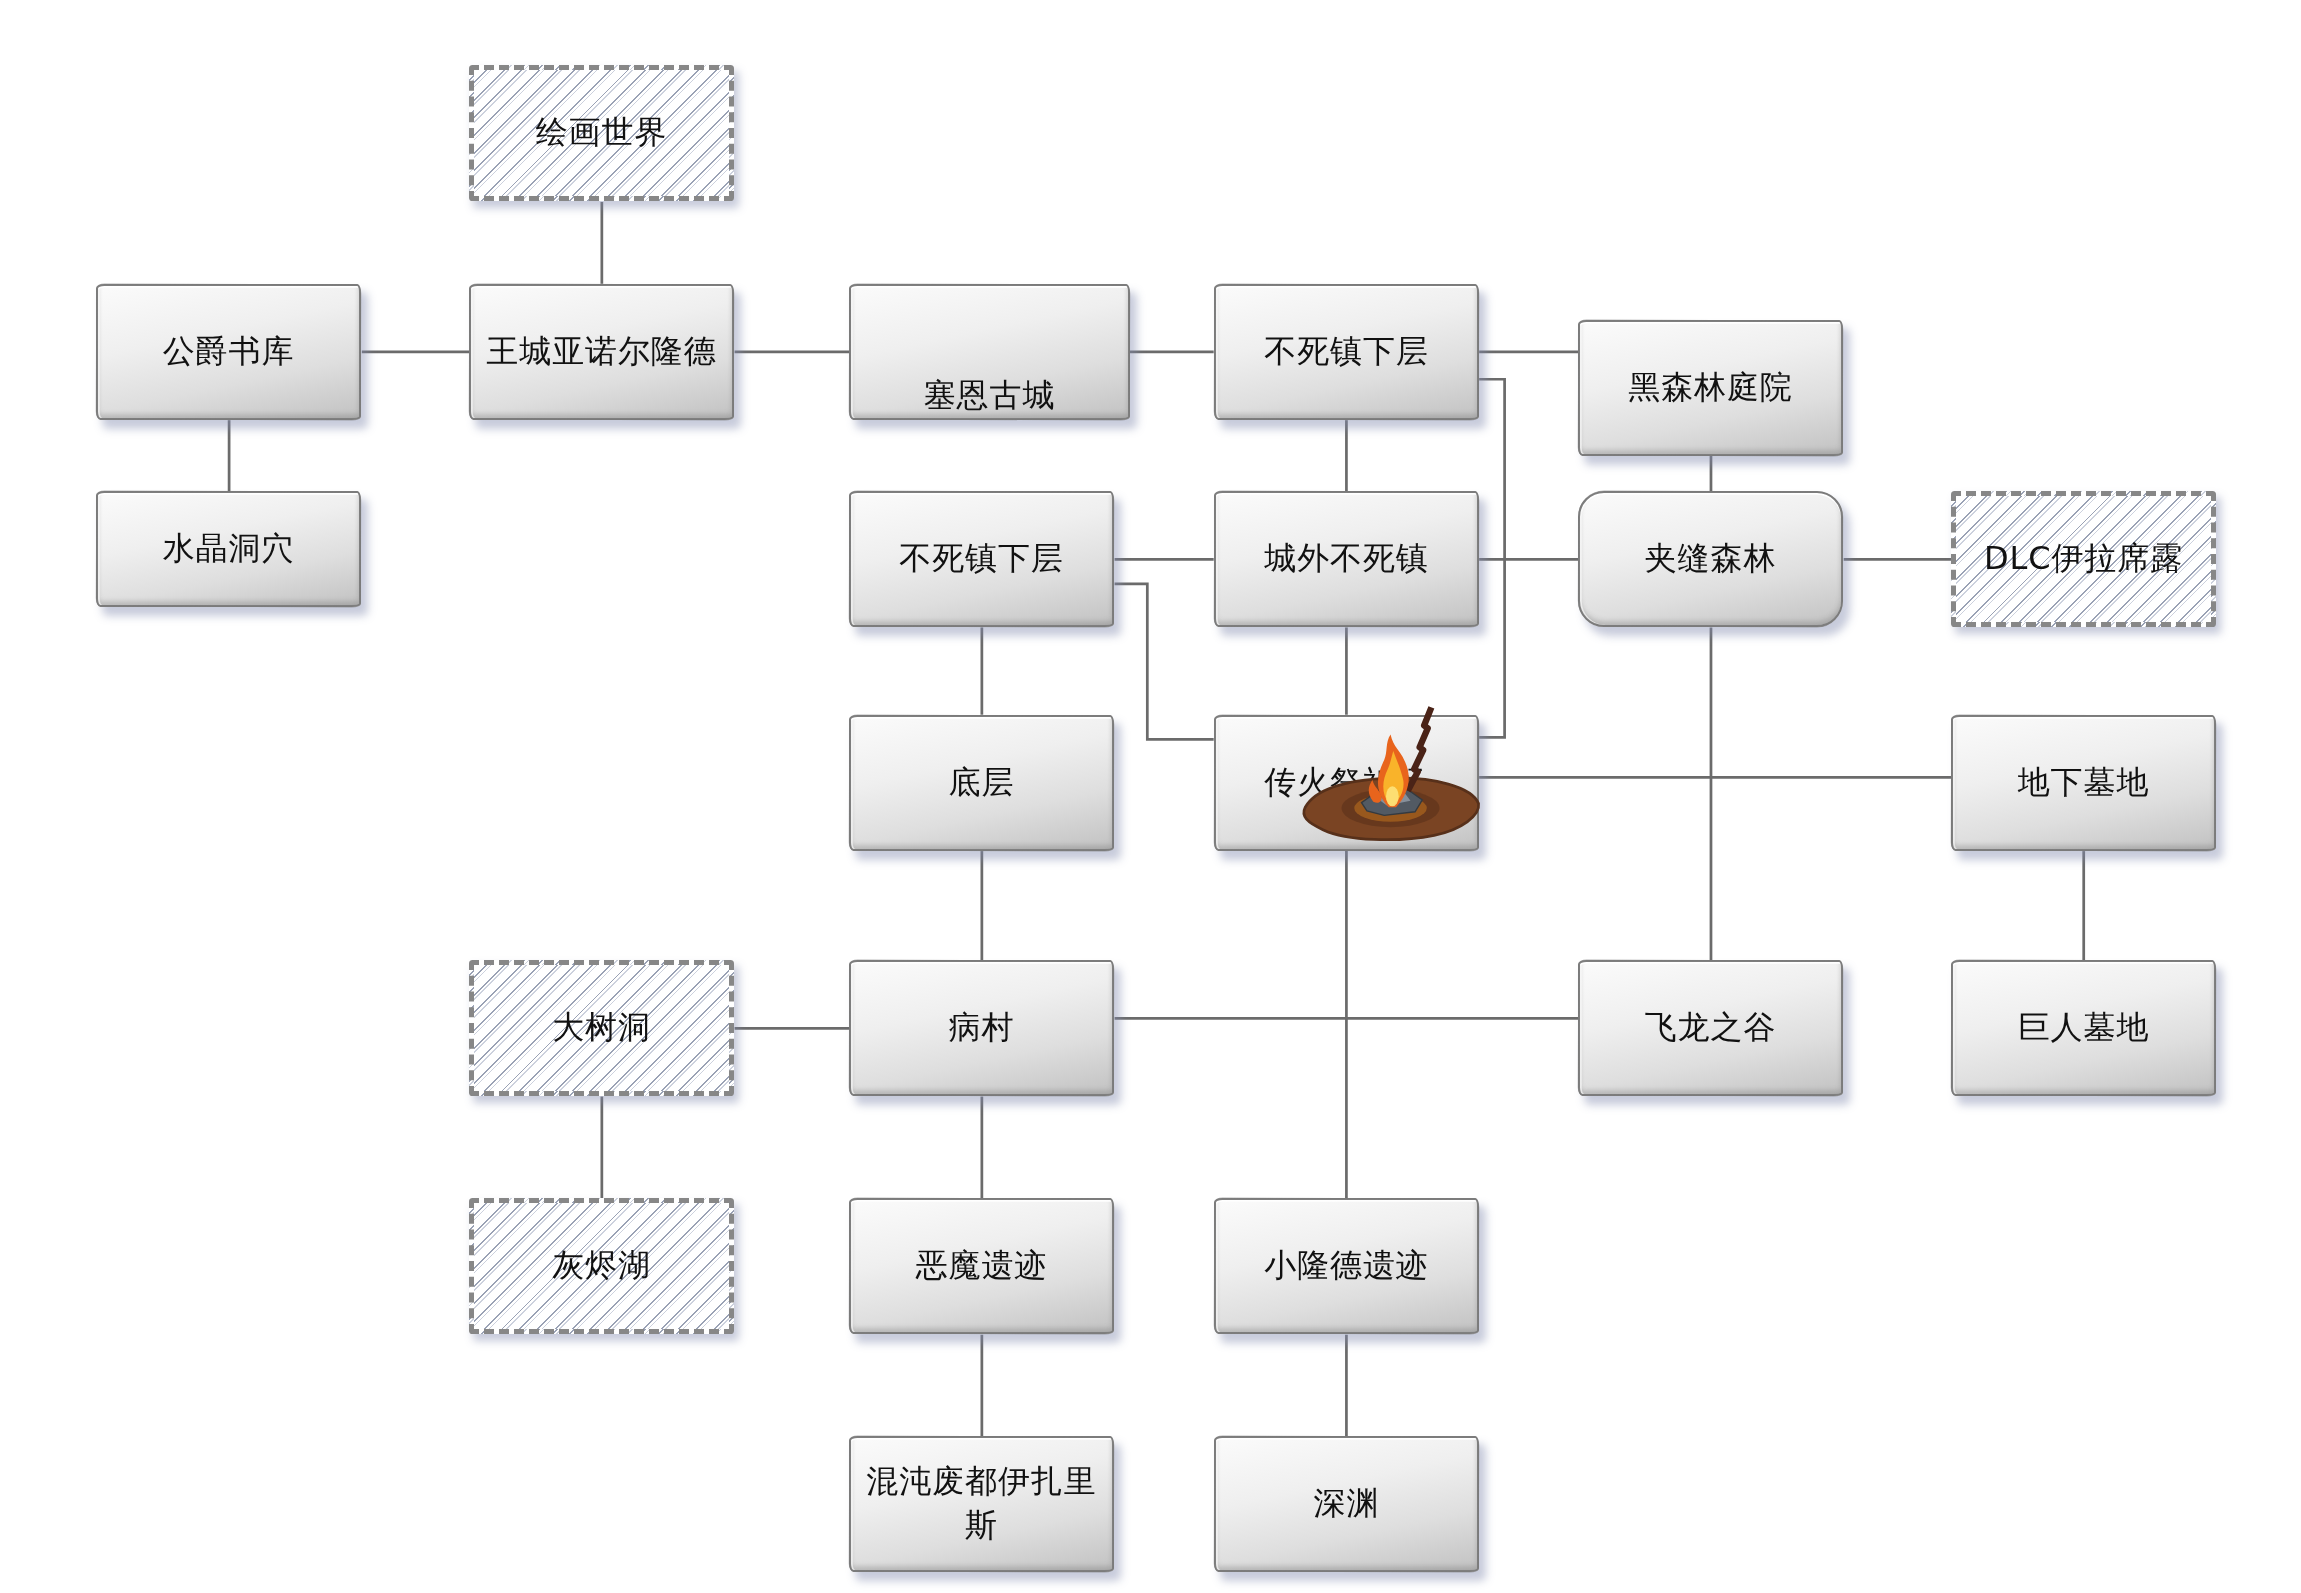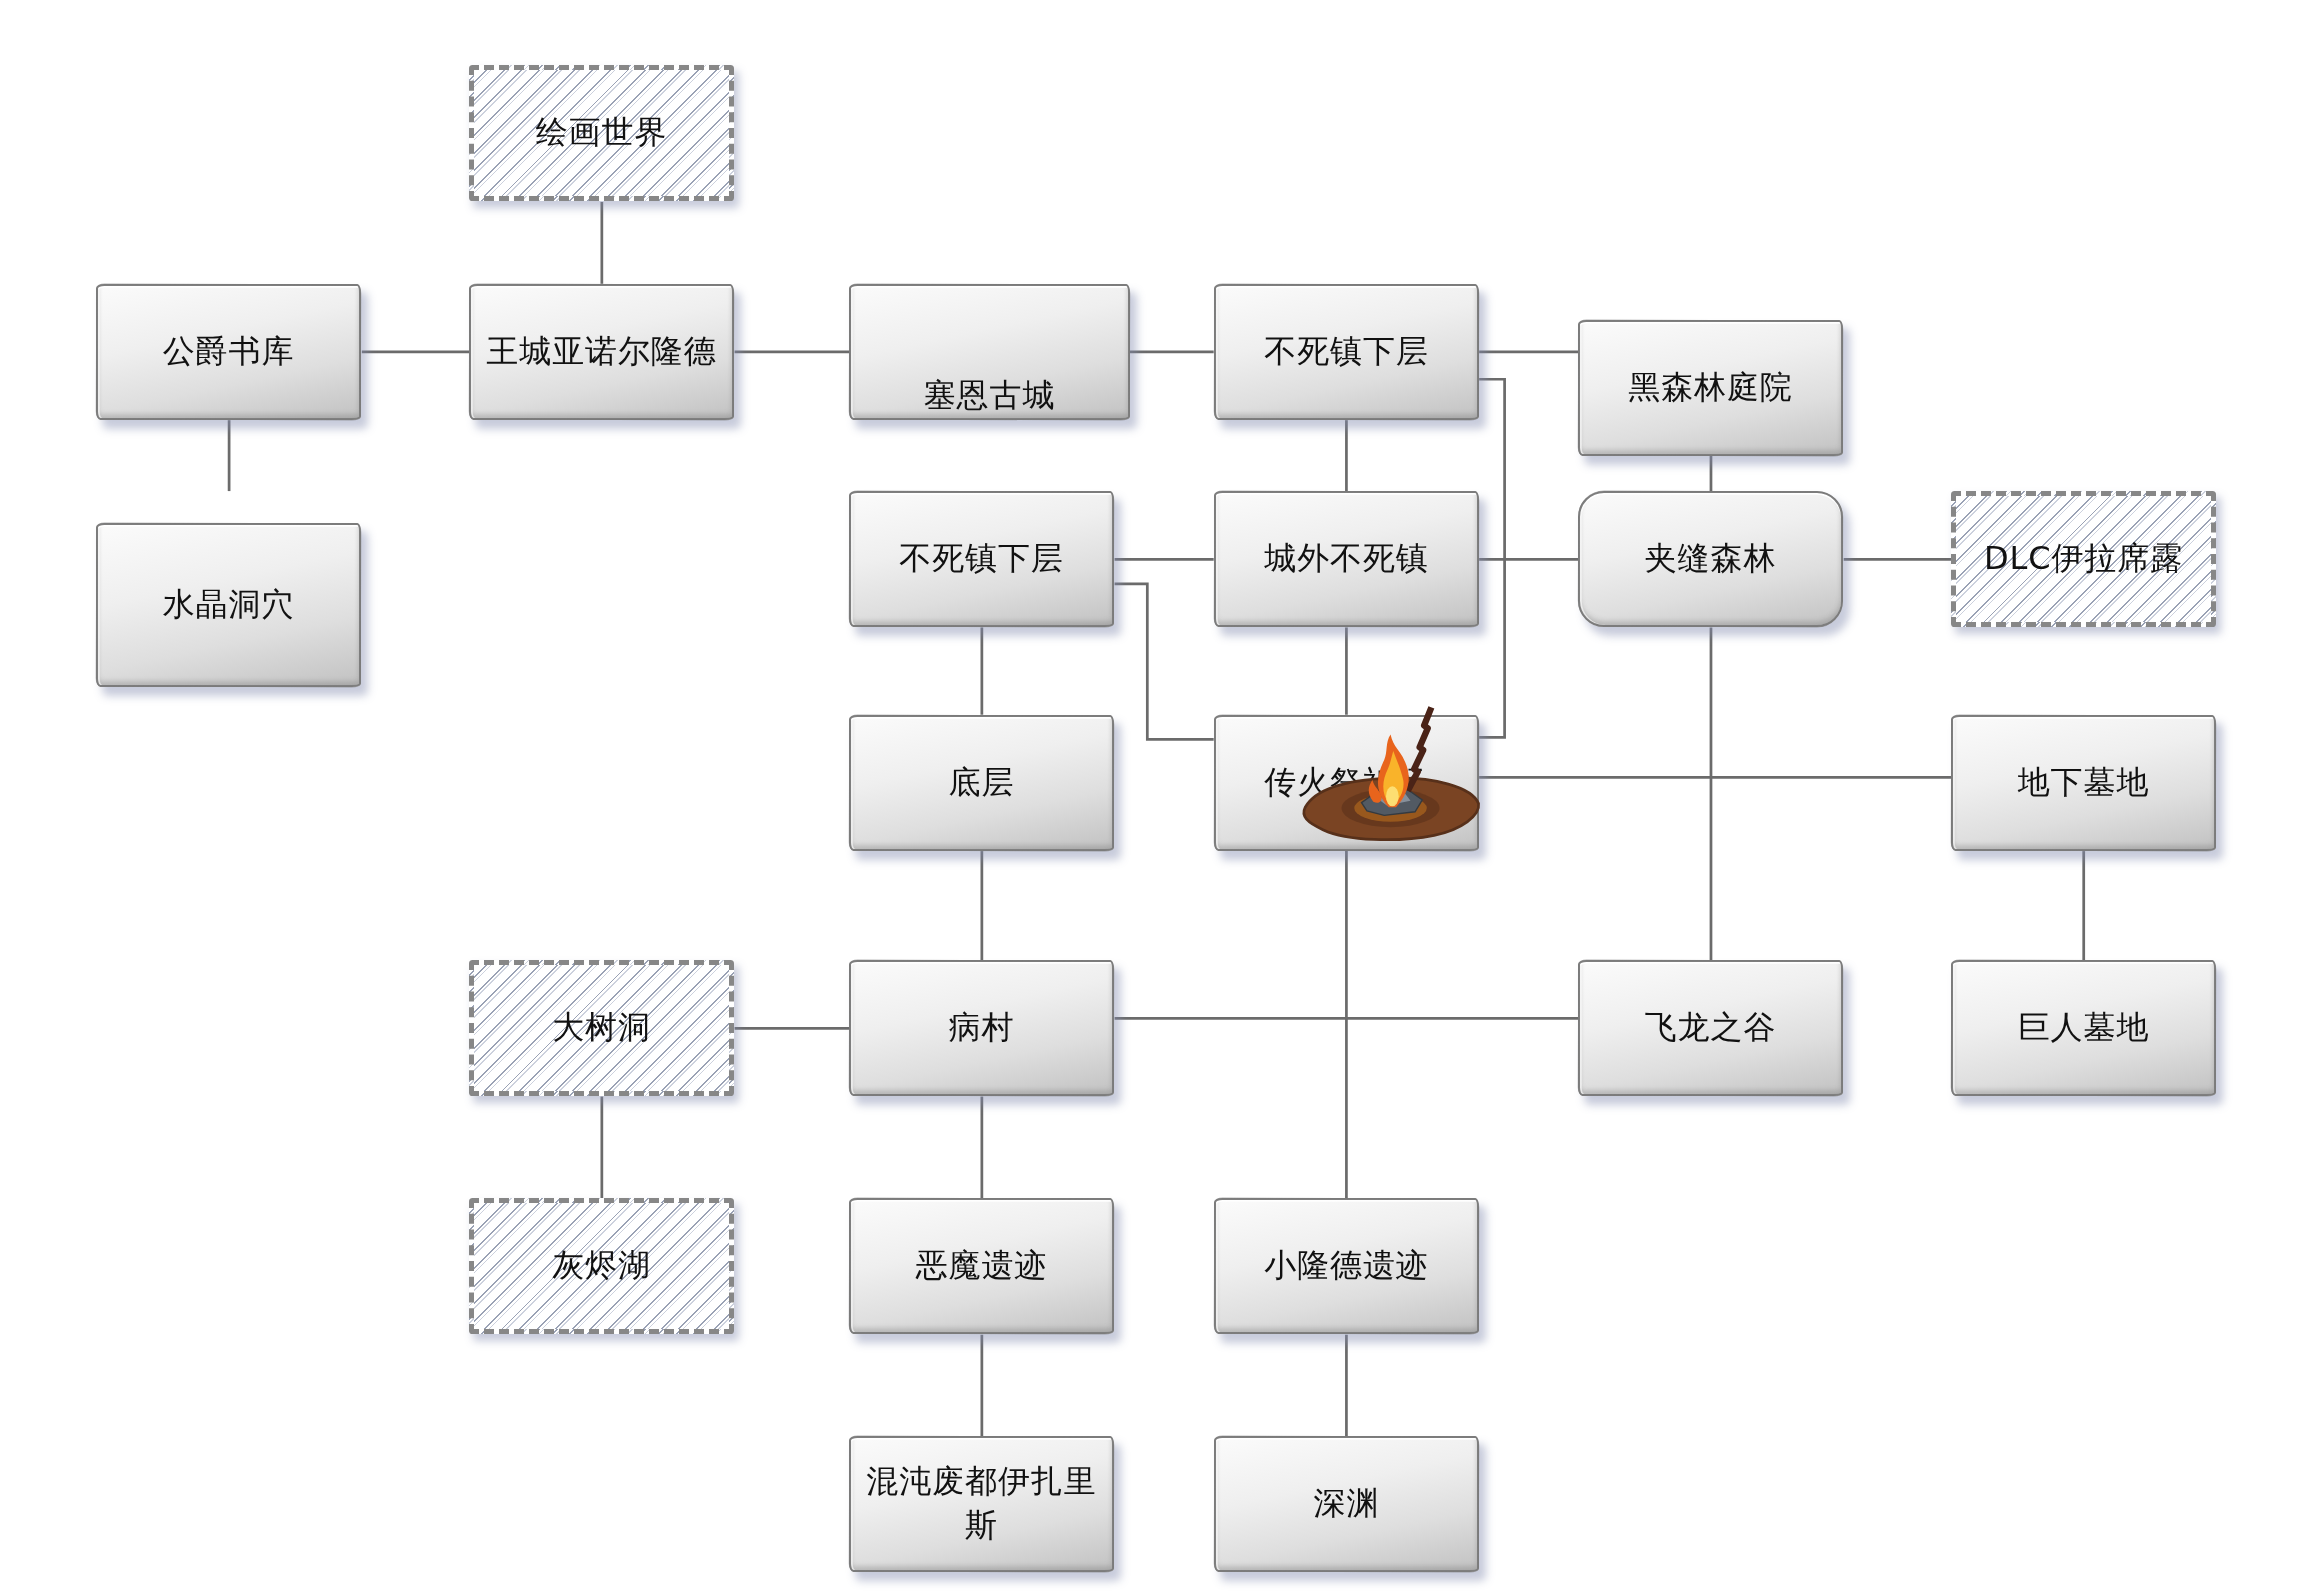--- a/index.html
+++ b/index.html
@@ -101,21 +101,21 @@
       </div>
       <div class="node solid" style="left: 849px; top: 284px; width: 281px; height: 136px; align-items: flex-end;">
         <span class="label">塞恩古城</span>
       </div>
       <div class="node solid" style="left: 1214px; top: 284px; width: 265px; height: 136px;">
         <span class="label">不死镇下层</span>
       </div>
       <div class="node solid" style="left: 1578px; top: 284px; width: 265px; height: 136px; margin-top: 36px;">
         <span class="label">黑森林庭院</span>
       </div>
-      <div class="node solid" style="left: 96px; top: 491px; width: 265px; height: 164px; margin-top: 32px;">
+      <div class="node solid" style="left: 96px; top: 491px; width: 265px; height: 116px;">
         <span class="label">水晶洞穴</span>
       </div>
       <div class="node solid" style="left: 849px; top: 491px; width: 265px; height: 136px;">
         <span class="label">不死镇下层</span>
       </div>
       <div class="node solid" style="left: 1214px; top: 491px; width: 265px; height: 136px;">
         <span class="label">城外不死镇</span>
       </div>
       <div class="node solid" style="left: 1578px; top: 491px; width: 265px; height: 136px; border-radius: 26px;">
         <span class="label">夹缝森林</span>

